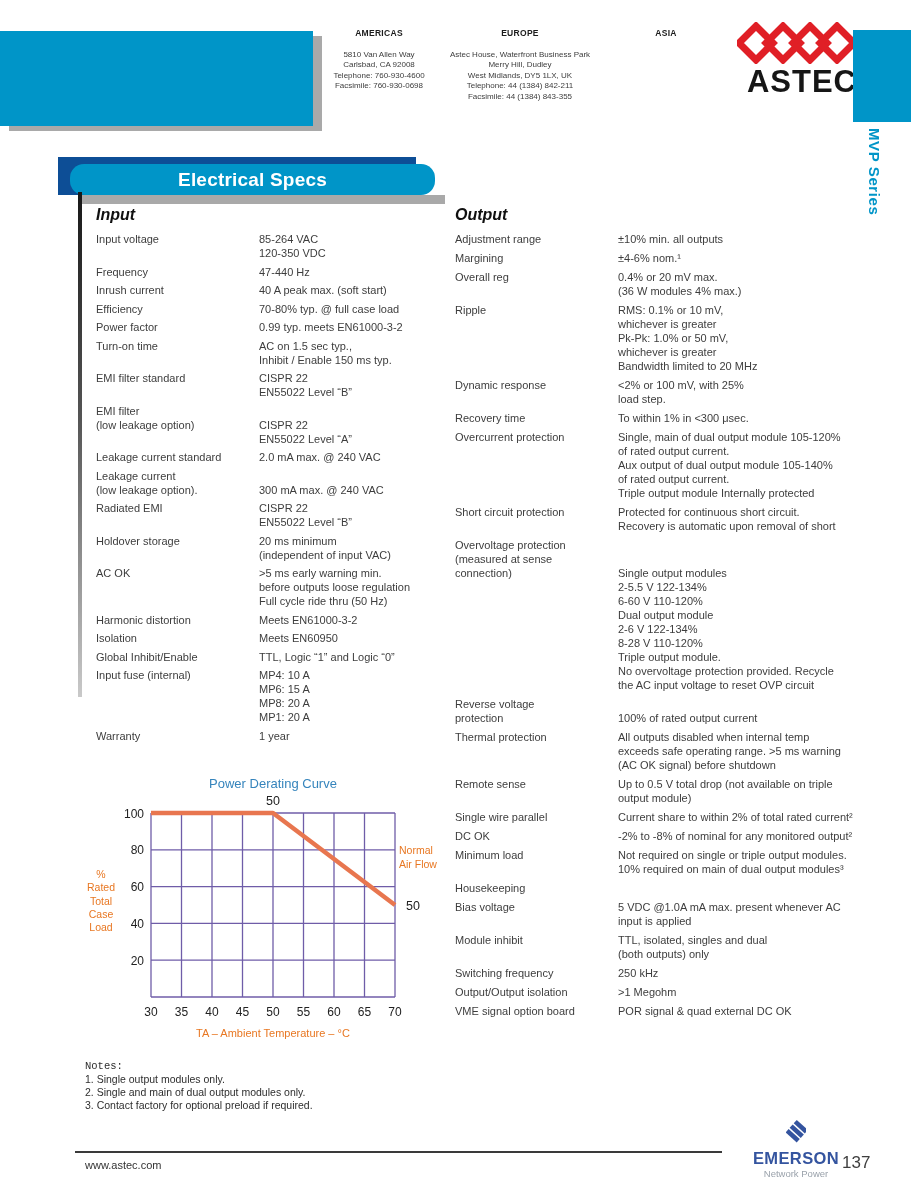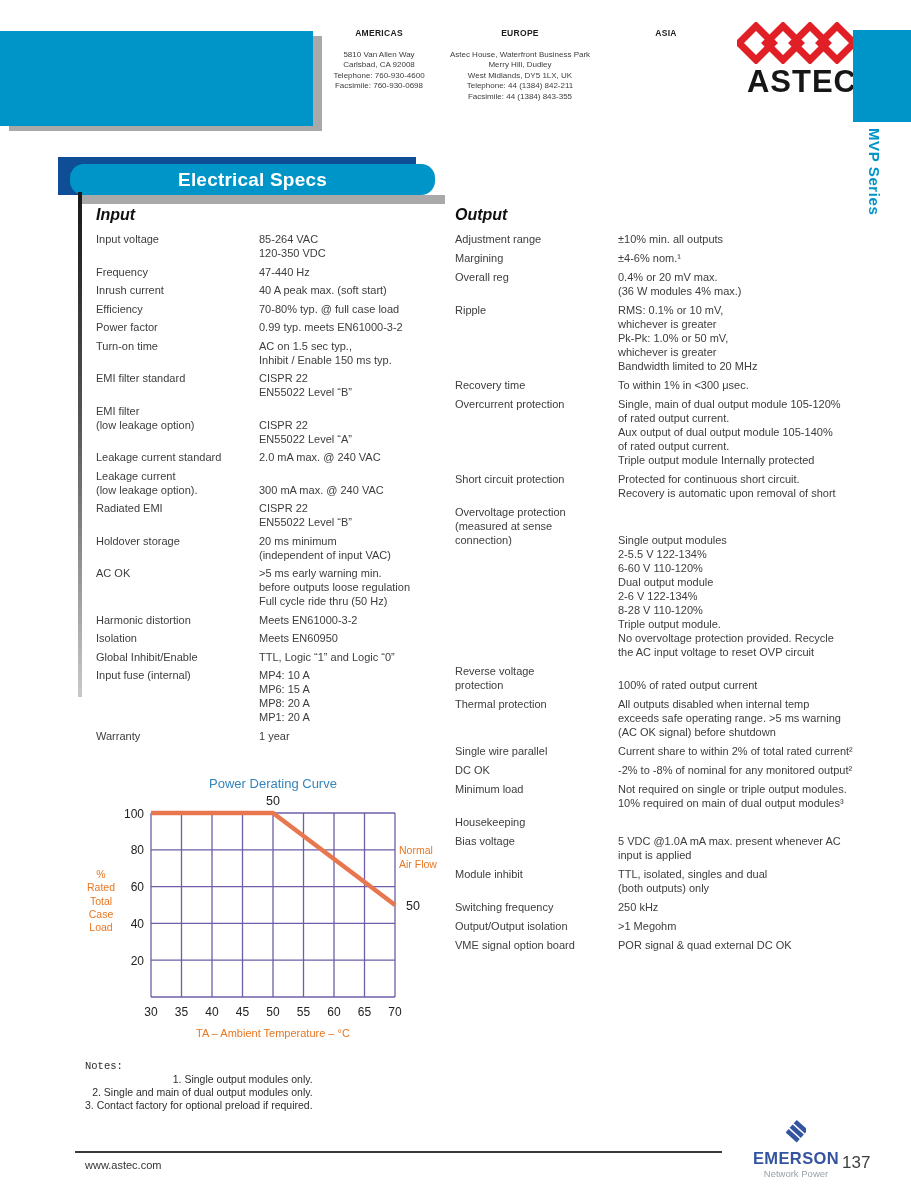--- a/index.html
+++ b/index.html
@@ -43,21 +43,21 @@
   .output-col .spec-row { margin-bottom:5px; }
   .spec-label { flex:none; width:163px; font-size:11px; line-height:14px; white-space:pre-line; }
   .spec-value { flex:1; font-size:11px; line-height:14px; white-space:pre-line; }
 
   
   .chart-wrap { left:85px; top:770px; width:362px; height:278px; }
 
   
   .notes { left:85px; top:1060px; font-size:10.5px; line-height:13px; color:#2e2e2e; }
   .notes .notes-heading { margin-bottom:0;font-family:Liberation Mono, monospace; }
-  .notes .notes-lines { white-space:pre-line;text-align:right; }
+  .notes .notes-lines { white-space:pre-line; }
 
   
   .rule { left:75px; top:1151px; width:647px; height:2px; background:#3a3a3a; }
   .website { left:85px; top:1159px; font-size:11px; color:#333333; }
   .emerson { left:748px; top:1119px; width:96px; text-align:center; }
   .emerson-name { font-size:16.5px; font-weight:bold; color:#34549F; letter-spacing:.4px; line-height:17px; }
   .emerson-tagline { font-size:9.5px; color:#9aa2ab; margin-top:1px; }
   .pageno { left:842px; top:1153px; font-size:17px; color:#3f3f3f; }
 </style>
 </head>
@@ -237,20 +237,25 @@
 
   <div class="spec-row">
     <div class="spec-label">Ripple</div>
     <div class="spec-value">RMS: 0.1% or 10 mV,
 whichever is greater
 Pk-Pk: 1.0% or 50 mV,
 whichever is greater
 Bandwidth limited to 20 MHz</div>
   </div>
 
+  <div class="spec-row">
+    <div class="spec-label">Dynamic response</div>
+    <div class="spec-value">&lt;2% or 100 mV, with 25%
+load step.</div>
+  </div>
 
   <div class="spec-row">
     <div class="spec-label">Recovery time</div>
     <div class="spec-value">To within 1% in &lt;300 μsec.</div>
   </div>
 
   <div class="spec-row">
     <div class="spec-label">Overcurrent protection</div>
     <div class="spec-value">Single, main of dual output module 105-120%
 of rated output current.
@@ -289,20 +294,25 @@
 100% of rated output current</div>
   </div>
 
   <div class="spec-row">
     <div class="spec-label">Thermal protection</div>
     <div class="spec-value">All outputs disabled when internal temp
 exceeds safe operating range. &gt;5 ms warning
 (AC OK signal) before shutdown</div>
   </div>
 
+  <div class="spec-row">
+    <div class="spec-label">Remote sense</div>
+    <div class="spec-value">Up to 0.5 V total drop (not available on triple
+output module)</div>
+  </div>
 
   <div class="spec-row">
     <div class="spec-label">Single wire parallel</div>
     <div class="spec-value">Current share to within 2% of total rated current²</div>
   </div>
 
   <div class="spec-row">
     <div class="spec-label">DC OK</div>
     <div class="spec-value">-2% to -8% of nominal for any monitored output²</div>
   </div>

